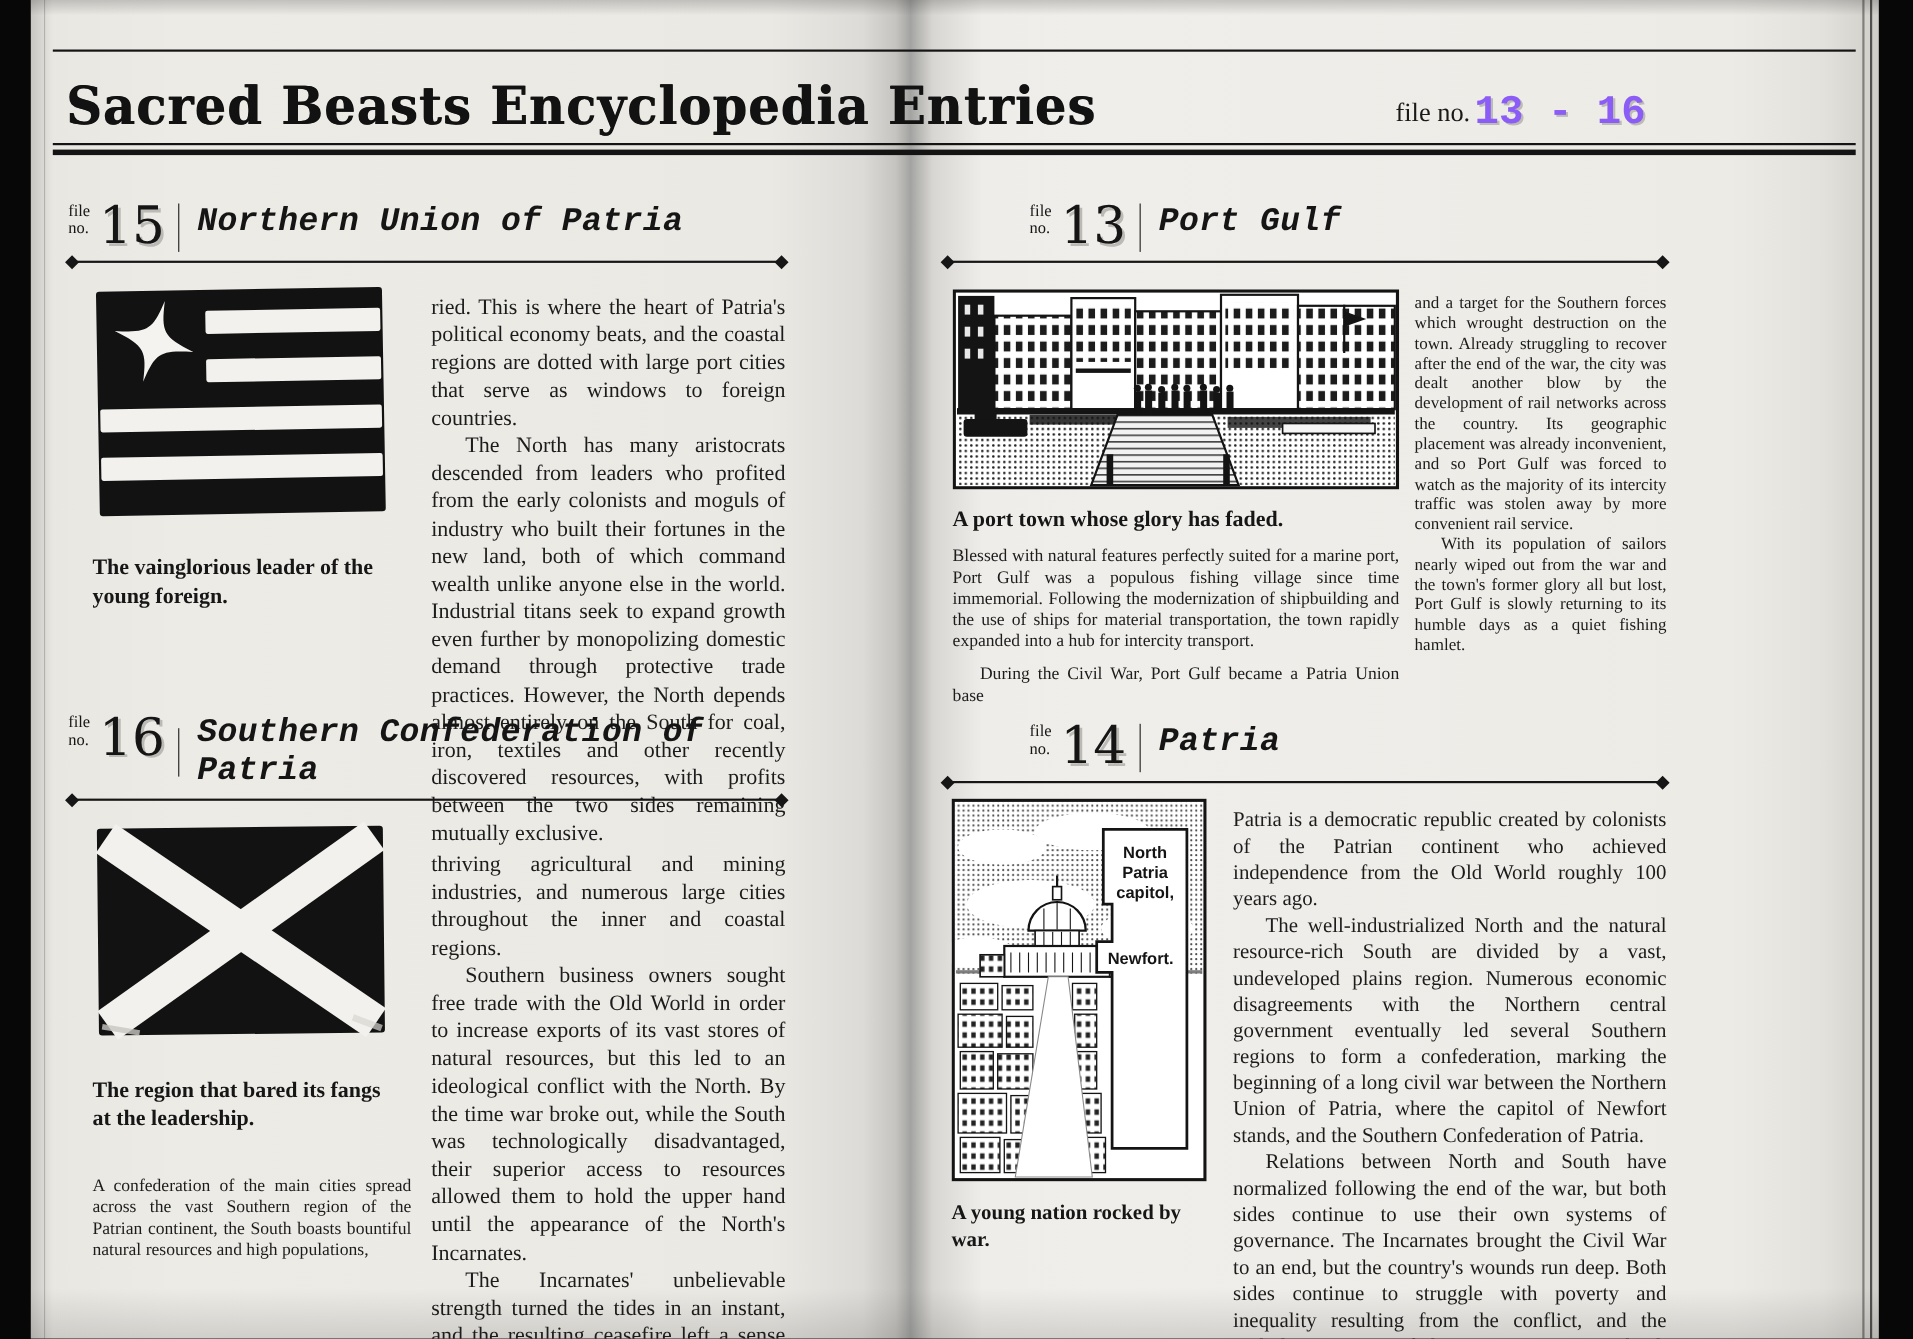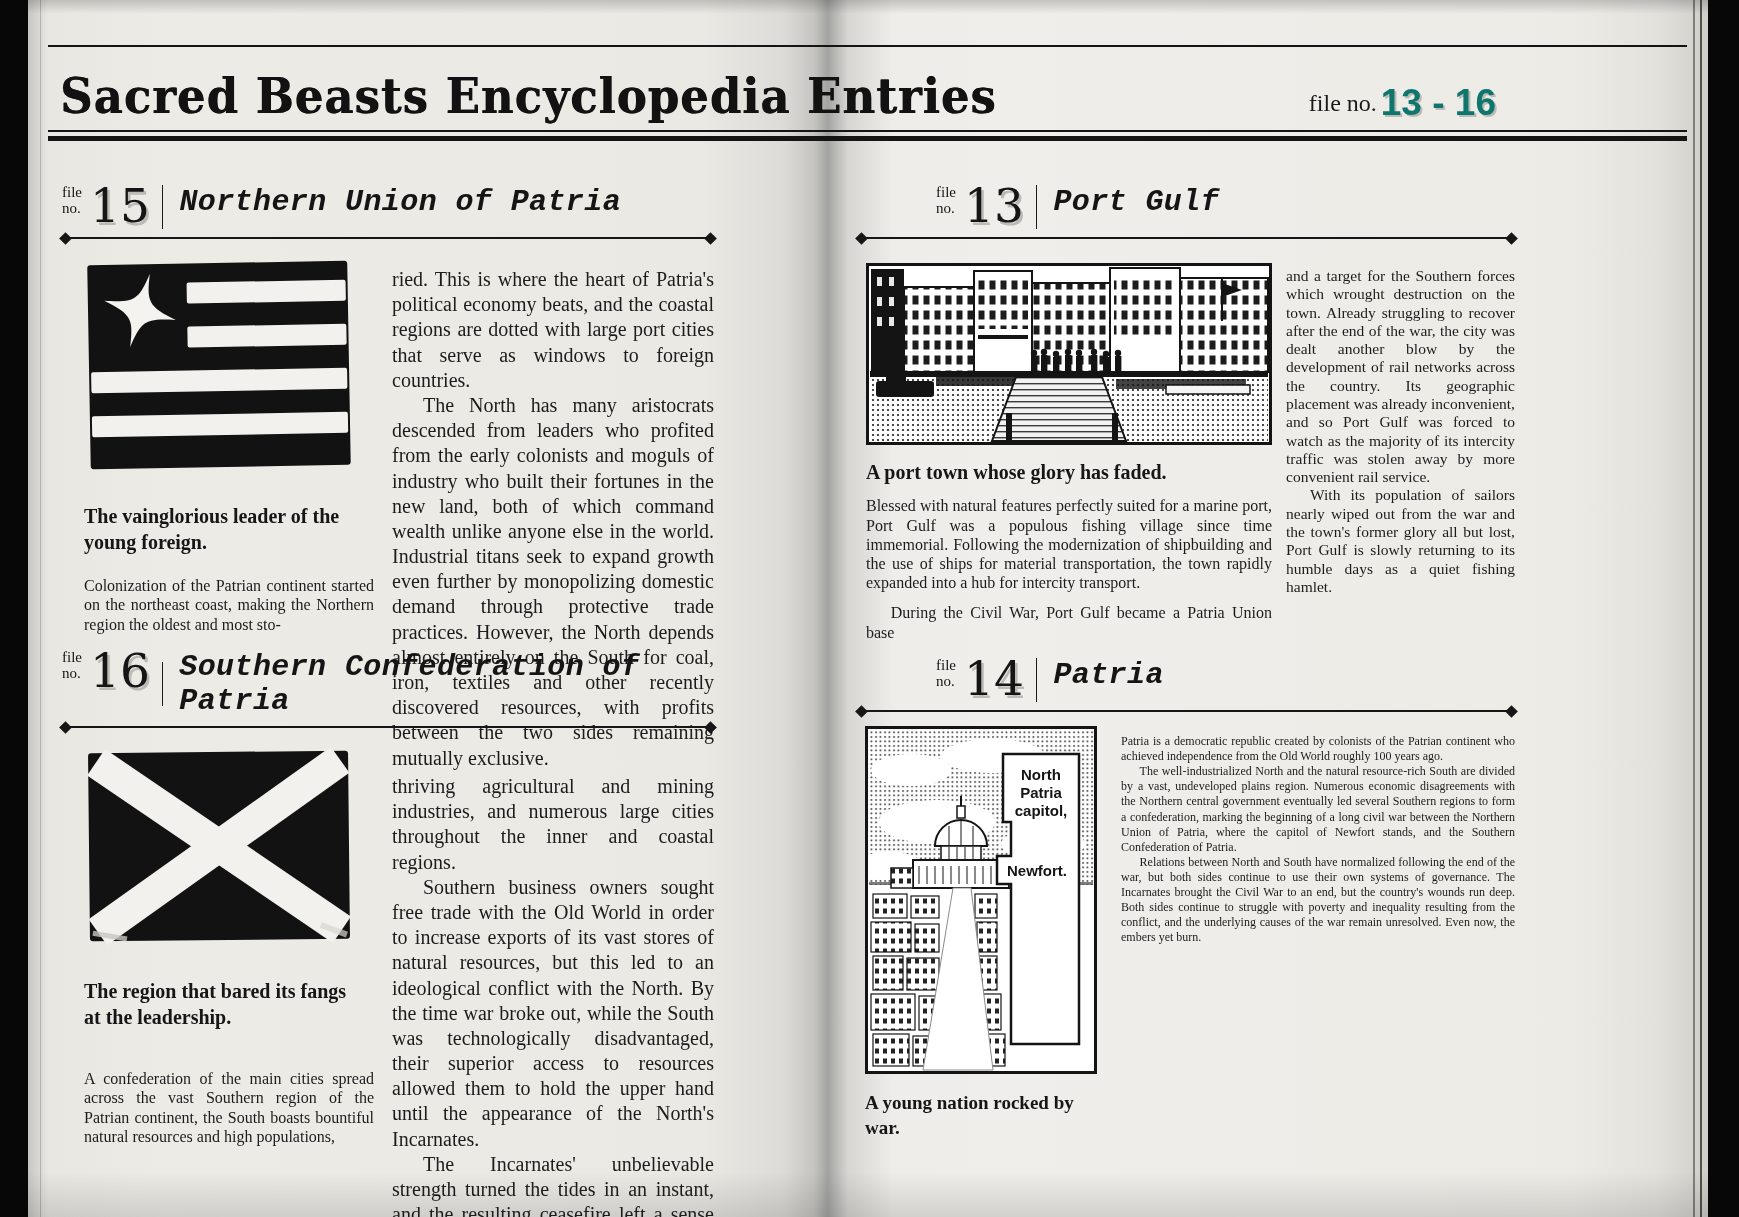--- a/index.html
+++ b/index.html
@@ -15,21 +15,21 @@
   .left-edge{position:absolute;left:40px;top:0;bottom:0;width:0;border-left:1.5px solid rgba(30,30,30,.22)}
 
   
   .rule{position:absolute;left:48px;right:52px;background:#141414}
   .rule.top{top:45px;height:2px}
   .rule.mid-thin{top:130px;height:2px}
   .rule.mid-thick{top:136px;height:5px}
   .masthead{position:absolute;left:60px;top:68px;font-family:"DejaVu Serif",serif;font-weight:900;font-size:45px;letter-spacing:1px;color:#121212;transform:scaleY(1.06);transform-origin:left top;text-shadow:.6px 0 0 #121212}
   .file-range{position:absolute;right:243px;top:82px;display:flex;align-items:center;gap:4px}
   .file-range .lbl{font-size:24px;color:#1a1a1a}
-  .file-range .val{font-family:Liberation Sans, sans-serif;font-weight:700;font-size:37px;color:#0f766e;text-shadow:2px 2px 0 #bdbbb5}
+  .file-range .val{font-family:Liberation Mono, monospace;font-weight:700;font-size:37px;color:#8b5cf6;text-shadow:2px 2px 0 #bdbbb5}
 
   
   .entry{position:absolute}
   .e-head{display:flex;align-items:flex-start}
   .e-head .stack{font-size:15px;line-height:1.06;color:#151515;margin-right:8px}
   .e-head .num{font-family:"DejaVu Serif",serif;font-size:47px;font-weight:400;line-height:.9;color:#151515;text-shadow:2.5px 2.5px 0 #bcbab4}
   .e-head .vdiv{width:1.6px;height:44px;background:#1b1b1b;margin:0 16px 0 12px;align-self:center}
   .e-head .e-title{font-size:30px;font-style:italic;font-weight:700;font-family:Liberation Mono, monospace;letter-spacing:.4px;color:#151515}
   .indent-head{padding-left:78px}
   .e-rule{position:relative;height:2px;background:#161616;margin-top:8px}
@@ -67,21 +67,21 @@
   #e13 .c1 .body{margin-top:11px;font-size:16px;line-height:1.2}
   #e13 .c2 .body{font-size:15.5px;line-height:1.18}
 
   
   #e14{left:858px;top:650px;width:657px}
   #e14 .e-head{margin-top:8px}
   #e14 .cols{margin-top:14px;gap:24px}
   #e14 .c1{width:239px;padding-left:7px}
   #e14 .c2{flex:1;padding-top:8px}
   #e14 .cap{margin-top:16px;text-align:left;font-size:19px}
-  #e14 .c2 .body{font-size:12px;line-height:1.26}
+  #e14 .c2 .body{font-size:19px;line-height:1.26}
   .p-gap{margin-top:0}
 </style>
 </head>
 <body>
 
 <div class="paper"></div>
 <div class="left-edge"></div>
 <div class="right-edge"></div>
 
 <div class="rule top"></div>
@@ -113,21 +113,20 @@
         <g transform="rotate(-1 136 111)">
           <rect x="5" y="8" width="260" height="204" rx="3" fill="#121212"></rect>
           <rect x="104" y="27" width="159" height="21" rx="2" fill="#f2f1ed"></rect>
           <rect x="104" y="71" width="159" height="21" rx="2" fill="#f2f1ed"></rect>
           <rect x="7" y="115" width="256" height="21" rx="2" fill="#f2f1ed"></rect>
           <rect x="7" y="159" width="256" height="21" rx="2" fill="#f2f1ed"></rect>
           <path d="M57 16 C61 44 64 48 94 54 C64 60 61 64 57 92 C53 64 50 60 20 54 C50 48 53 44 57 16 Z" fill="#f4f3f0" transform="rotate(16 57 54)"></path>
         </g>
       </svg>
       <p class="cap">The vainglorious leader of the young foreign.</p>
-      <p class="body">Colonization of the Patrian continent started on the northeast coast, making the Northern region the oldest and most sto-</p>
     </div>
     <div class="c2">
       <p class="body">ried. This is where the heart of Patria's political economy beats, and the coastal regions are dotted with large port cities that serve as windows to foreign countries.</p>
       <p class="body ind p-gap">The North has many aristocrats descended from leaders who profited from the early colonists and moguls of industry who built their fortunes in the new land, both of which command wealth unlike anyone else in the world. Industrial titans seek to expand growth even further by monopolizing domestic demand through protective trade practices. However, the North depends almost entirely on the South for coal, iron, textiles and other recently discovered resources, with profits between the two sides remaining mutually exclusive.</p>
     </div>
   </div>
 </section>
 
 <section class="entry" id="e16">
   <div class="e-head">

